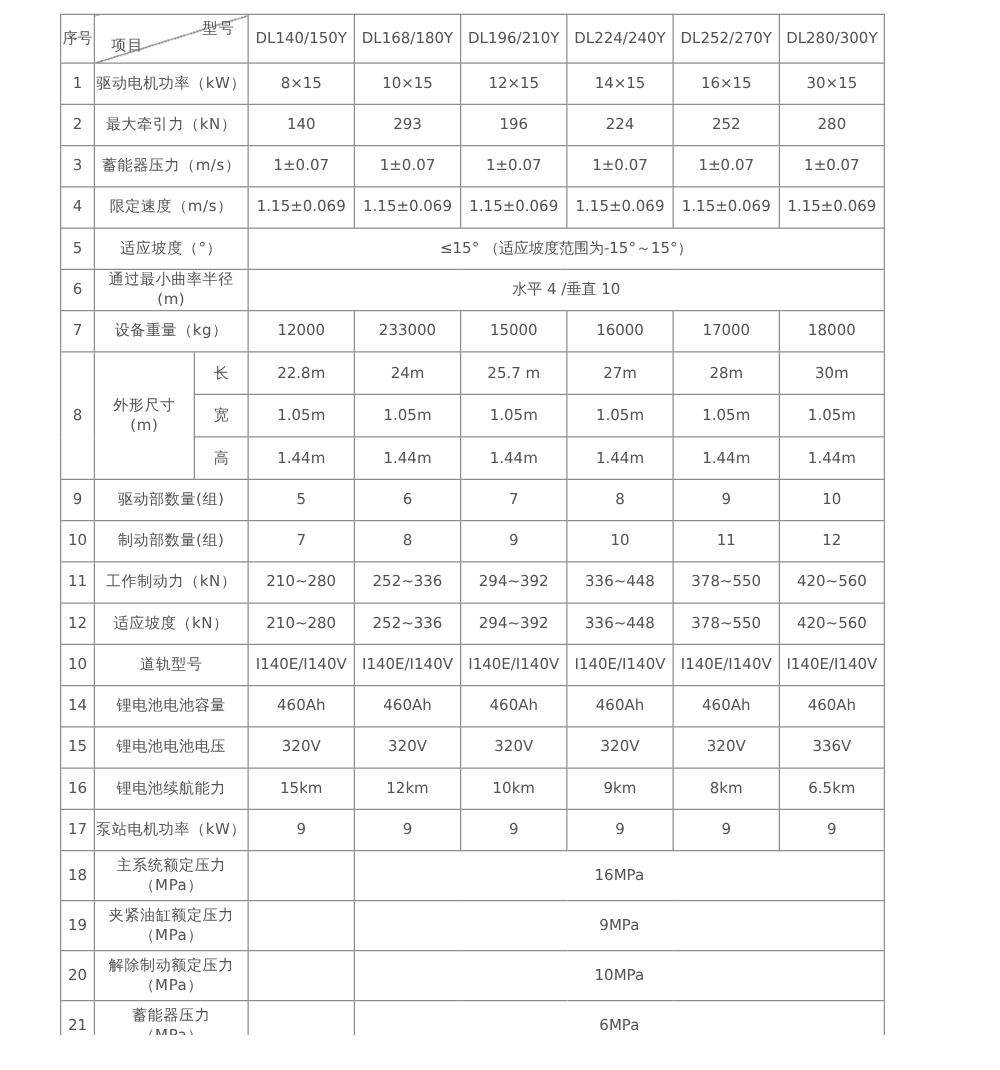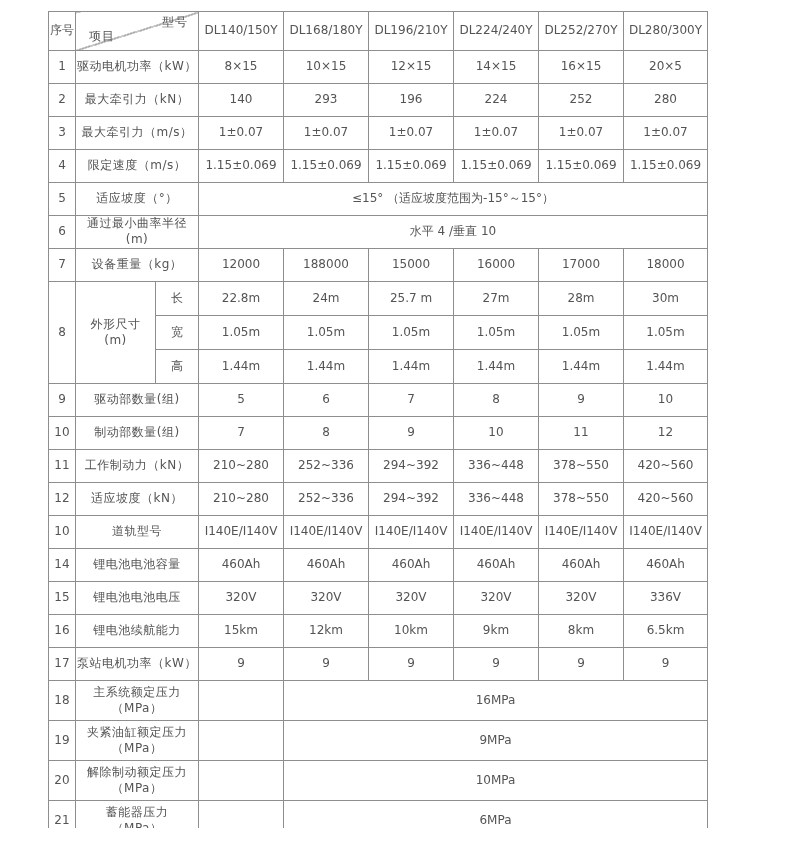--- a/index.html
+++ b/index.html
@@ -84,35 +84,35 @@
     </thead>
     <tbody>
         <tr class="h-std">
           <td>1</td>
           <td colspan="2" class="lbl pre">驱动电机功率（kW）</td>
           <td>8×15</td>
           <td>10×15</td>
           <td>12×15</td>
           <td>14×15</td>
           <td>16×15</td>
-          <td>20×5</td>
+          <td>30×15</td>
         </tr>
         <tr class="h-std">
           <td>2</td>
           <td colspan="2" class="lbl pre">最大牵引力（kN）</td>
           <td>140</td>
           <td>293</td>
           <td>196</td>
           <td>224</td>
           <td>252</td>
           <td>280</td>
         </tr>
         <tr class="h-std">
           <td>3</td>
-          <td colspan="2" class="lbl pre">最大牵引力（m/s）</td>
+          <td colspan="2" class="lbl pre">蓄能器压力（m/s）</td>
           <td>1±0.07</td>
           <td>1±0.07</td>
           <td>1±0.07</td>
           <td>1±0.07</td>
           <td>1±0.07</td>
           <td>1±0.07</td>
         </tr>
         <tr class="h-std">
           <td>4</td>
           <td colspan="2" class="lbl pre">限定速度（m/s）</td>
@@ -130,21 +130,21 @@
         </tr>
         <tr class="h-std">
           <td>6</td>
           <td colspan="2" class="lbl pre">通过最小曲率半径(m)</td>
           <td colspan="6">水平 4 /垂直 10</td>
         </tr>
         <tr class="h-std">
           <td>7</td>
           <td colspan="2" class="lbl pre">设备重量（kg）</td>
           <td>12000</td>
-          <td>188000</td>
+          <td>233000</td>
           <td>15000</td>
           <td>16000</td>
           <td>17000</td>
           <td>18000</td>
         </tr>
         <tr class="h-dim">
           <td rowspan="3">8</td>
           <td rowspan="3" class="lbl pre">外形尺寸
 (m)</td>
           <td>长</td>

